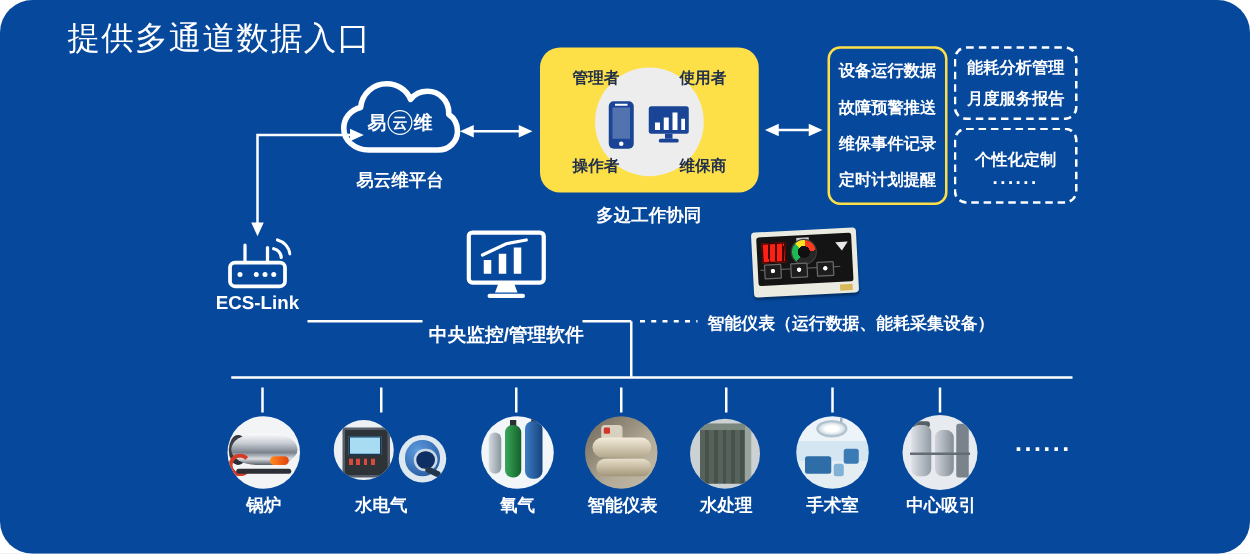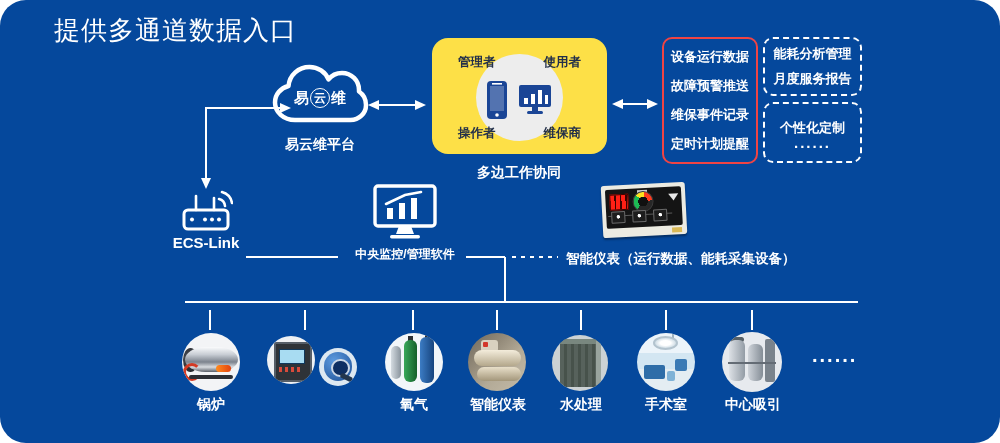--- a/index.html
+++ b/index.html
@@ -23,29 +23,29 @@
   
   .collab{left:432px;top:38px;width:175px;height:116px;background:#fde047;border-radius:16px;}
   .collab-circle{position:absolute;left:44px;top:16px;width:87px;height:87px;border-radius:50%;background:#ededed;}
   .role{position:absolute;font-size:12.5px;font-weight:bold;color:#23304a;}
   .role.r1{left:26px;top:16px;} .role.r2{right:26px;top:16px;margin-left:27px;}
   .role.r3{left:26px;bottom:12px;} .role.r4{right:26px;bottom:12px;}
   .collab-caption{left:444px;top:164px;width:150px;text-align:center;font-size:14px;font-weight:bold;}
   
   .fbox{display:flex;flex-direction:column;align-items:center;justify-content:center;
     text-align:center;font-size:13px;font-weight:bold;border-radius:10px;}
-  .fb1{left:662px;top:37px;width:92px;height:123px;border:2px solid #ef4444;gap:11px;}
+  .fb1{left:662px;top:37px;width:92px;height:123px;border:2px solid #fde047;gap:11px;}
   .fb2{left:763px;top:37px;width:95px;height:55px;border:2px dashed #fff;gap:7px;}
   .fb3{left:763px;top:102px;width:95px;height:57px;border:2px dashed #fff;gap:2px;}
   .fb3 .dots{font-size:15px;letter-spacing:2px;line-height:8px;}
   
   .gateway{left:156px;top:186px;width:100px;display:flex;flex-direction:column;align-items:center;}
   .gateway .lbl{font-size:15px;font-weight:bold;}
   .central{left:340px;top:184px;width:130px;display:flex;flex-direction:column;align-items:center;}
-  .central .lbl{margin-top:5px;font-size:12px;font-weight:bold;white-space:nowrap;}
+  .central .lbl{margin-top:18px;font-size:15px;font-weight:bold;white-space:nowrap;}
   .meter-label{left:566px;top:250px;font-size:13.5px;font-weight:bold;white-space:nowrap;}
   
   .meter{left:602px;top:184px;width:84px;height:52px;background:#ecebe2;border-radius:3px;
     transform:rotate(-3deg);box-shadow:0 2px 2px rgba(0,0,0,.35);}
   .meter .panel{position:absolute;left:4px;top:4px;right:4px;bottom:9px;background:#141414;border-radius:2px;}
   .meter .tag{position:absolute;right:5px;bottom:2px;width:10px;height:5px;background:#d9b957;}
   .meter .brand{position:absolute;left:36px;top:6px;width:10px;height:3px;background:#cfcfcf;}
   .meter .led{position:absolute;left:8px;top:9px;width:17px;height:14px;
     background:repeating-linear-gradient(90deg,#ff2015 0 4px,#3a0300 4px 5.5px),#ff2015;
     border:1px solid #3a0300;}
@@ -305,20 +305,21 @@
   </div>
   <div class="circ d-suc">
     <div class="cap"></div>
       <div class="t1"></div>
       <div class="t2"></div>
       <div class="frame"></div>
       <div class="pipe"></div>
   </div>
 
   <div class="dev-label" style="left:151px;">锅炉</div>
+  <div class="dev-label" style="left:245px;">水电气</div>
   <div class="dev-label" style="left:354px;">氧气</div>
   <div class="dev-label" style="left:438px;">智能仪表</div>
   <div class="dev-label" style="left:521px;">水处理</div>
   <div class="dev-label" style="left:606px;">手术室</div>
   <div class="dev-label" style="left:693px;text-align:center;">中心吸引</div>
 
   <div class="abs more-dots">......</div>
 
 </div>
 

